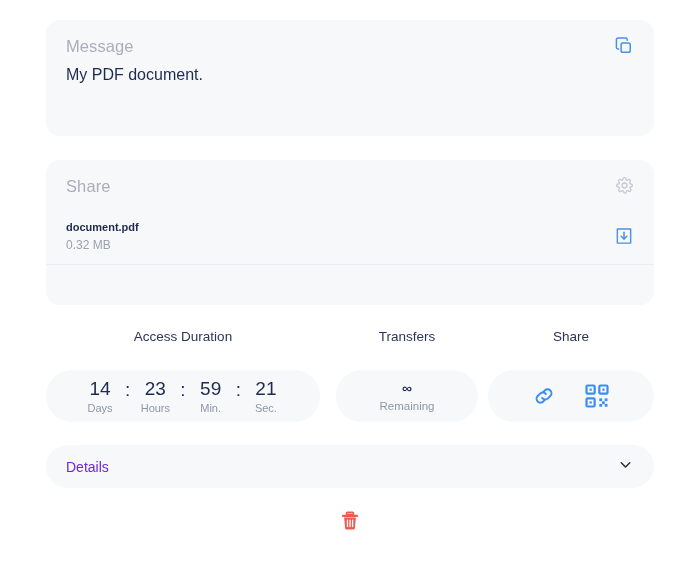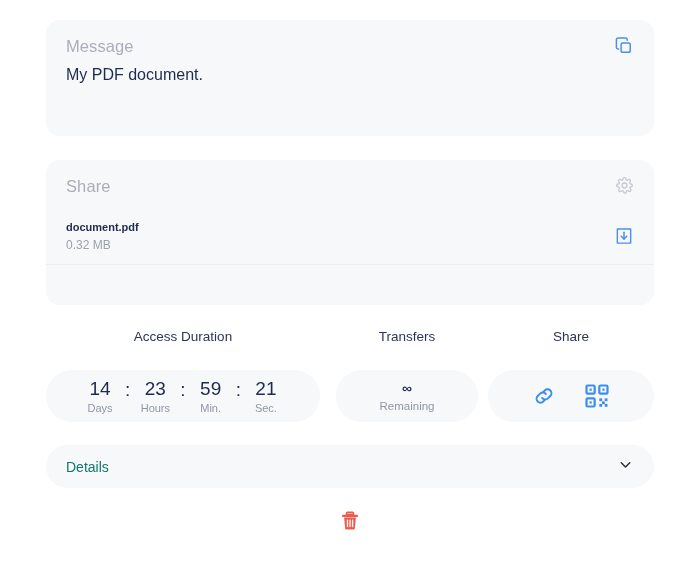--- a/index.html
+++ b/index.html
@@ -202,21 +202,21 @@
     border-radius: 22px;
     display: flex;
     align-items: center;
     justify-content: space-between;
     padding: 0 20px;
     box-sizing: border-box;
     cursor: pointer;
   }
   .details-label {
     font-size: 14px;
-    color: #0f766e;
+    color: #6d28d9;
   }
 
   
   .trash-wrap {
     position: absolute;
     left: 0;
     top: 510px;
     width: 700px;
     display: flex;
     justify-content: center;

